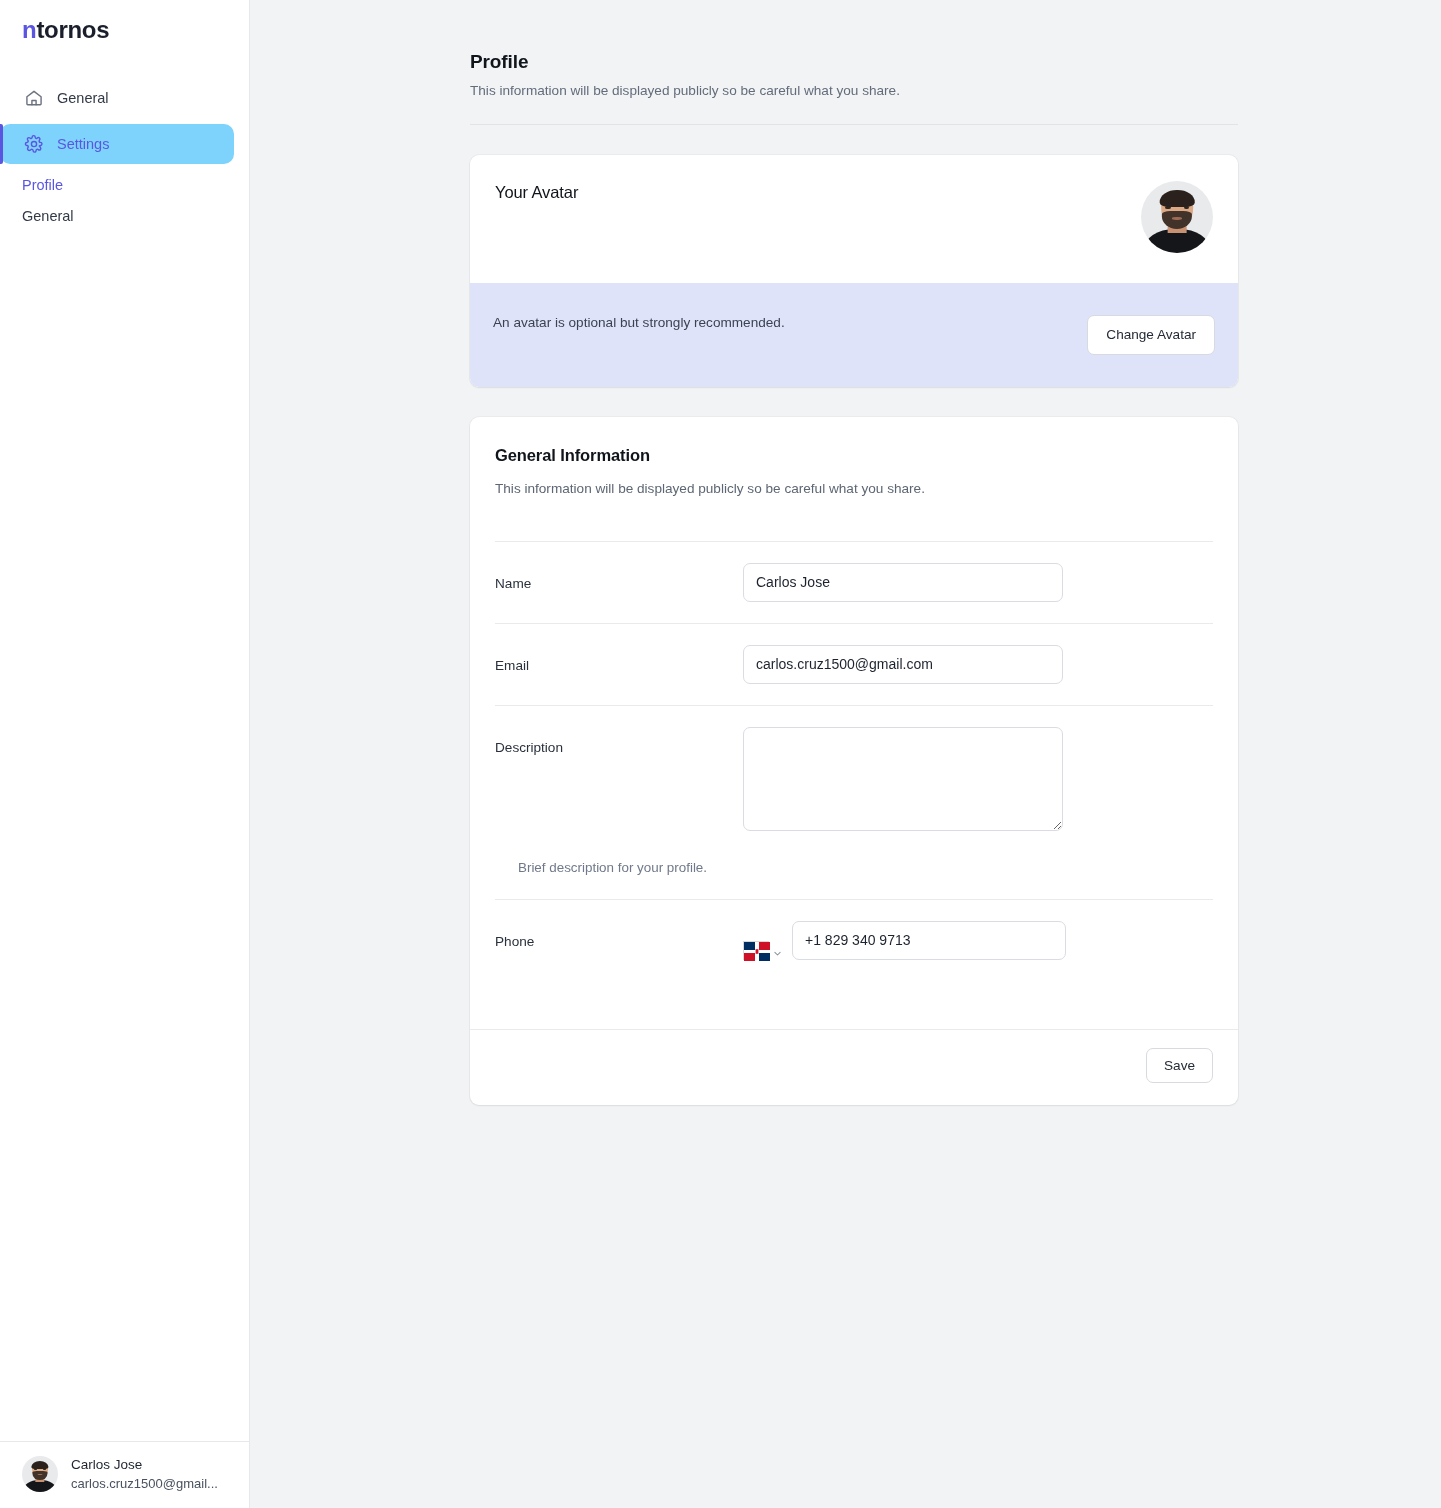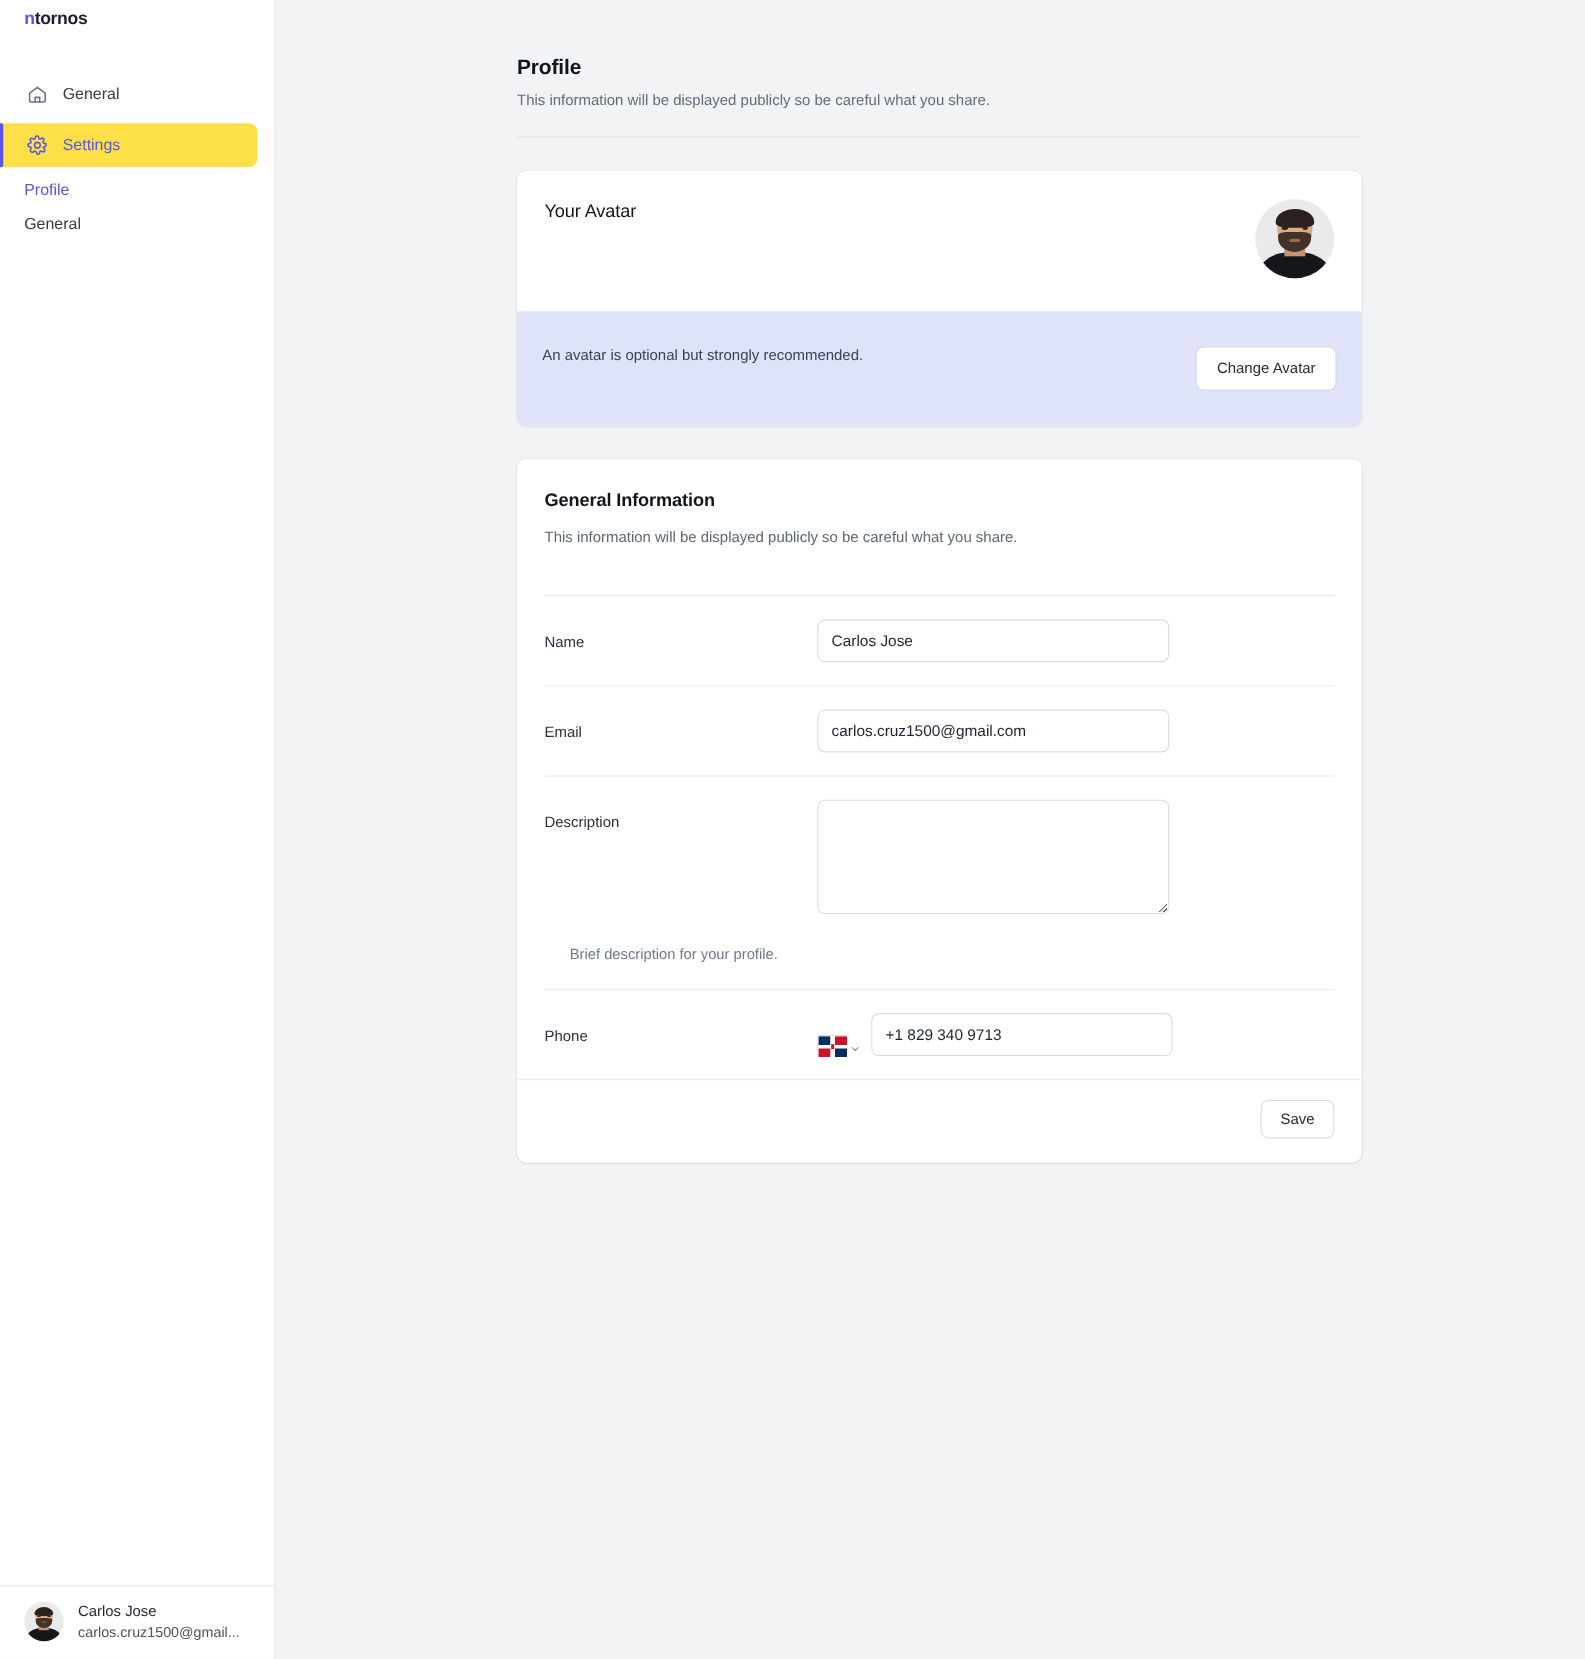--- a/index.html
+++ b/index.html
@@ -23,22 +23,22 @@
     width: 250px;
     min-width: 250px;
     height: 1508px;
     background: #ffffff;
     border-right: 1px solid #e6e8eb;
     display: flex;
     flex-direction: column;
     position: relative;
   }
   .brand {
-    padding: 4px 0 0 22px;
-    font-size: 16px;
+    padding: 16px 0 0 22px;
+    font-size: 24px;
     font-weight: 700;
     letter-spacing: -0.3px;
     line-height: 28px;
     color: #1a1f2b;
     user-select: none;
   }
   .brand .brand-accent { color: #5b56e0; }
 
   .nav {
     margin-top: 34px;
@@ -53,22 +53,23 @@
     padding-left: 24px;
     margin: 0 15px 6px 0;
     border-radius: 0 8px 8px 0;
     color: #323a47;
     font-size: 14.5px;
     cursor: pointer;
     position: relative;
   }
   .nav-item .nav-label { line-height: 1; }
   .nav-item.active {
-    background: #fde047;
+    background: #7dd3fc;
     color: #5b56e0;
+    border-radius: 10px;
   }
   .nav-item.active::before {
     content: "";
     position: absolute;
     left: 0; top: 0; bottom: 0;
     width: 3px;
     border-radius: 0 2px 2px 0;
     background: #5b56e0;
   }
   .nav-icon { width: 20px; height: 20px; display: block; flex: 0 0 20px; }
@@ -369,20 +370,21 @@
     display: block;
     color: #8b93a1;
   }
   .phone-input { width: 274px; }
 
   .card-footer-row {
     border-top: 1px solid #e9eaee;
     padding: 18px 25px 22px 25px;
     display: flex;
     justify-content: flex-end;
+    margin-top: 48px;
   }
 </style>
 </head>
 <body>
 
 <div class="app">
 
   <aside class="sidebar">
 
     <div class="brand">

